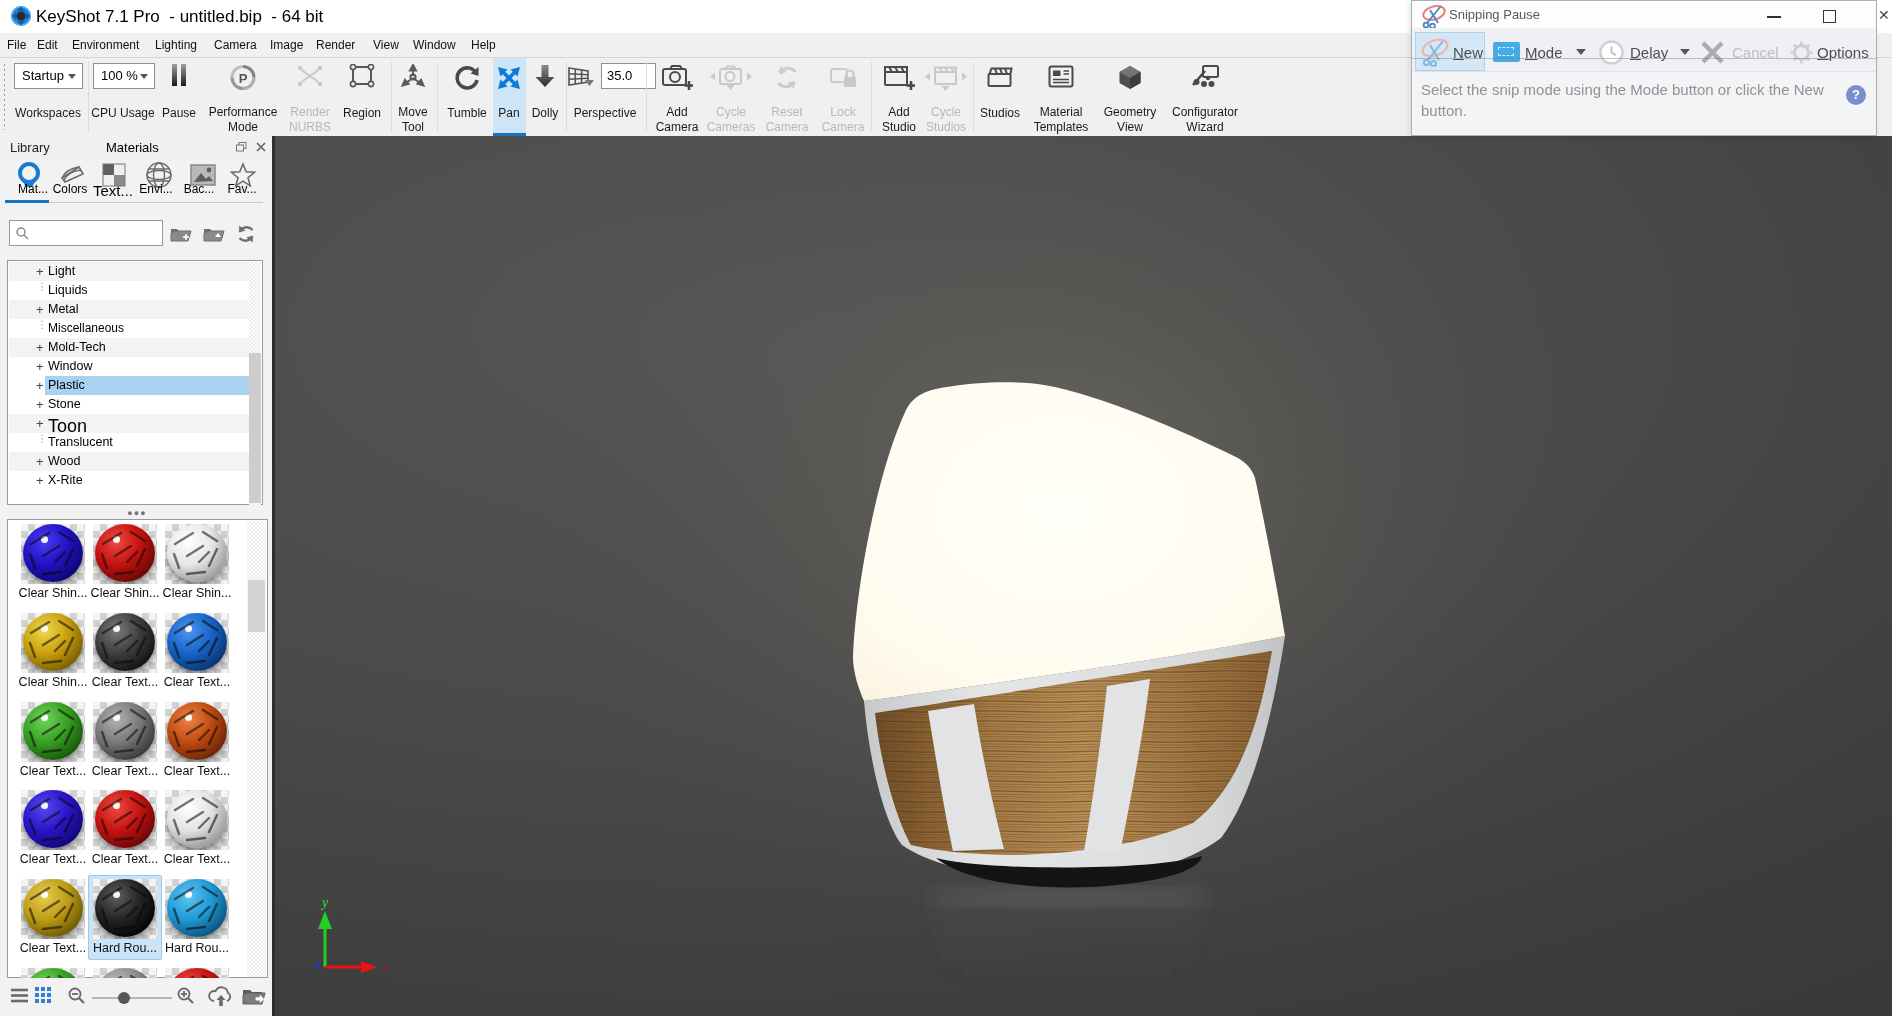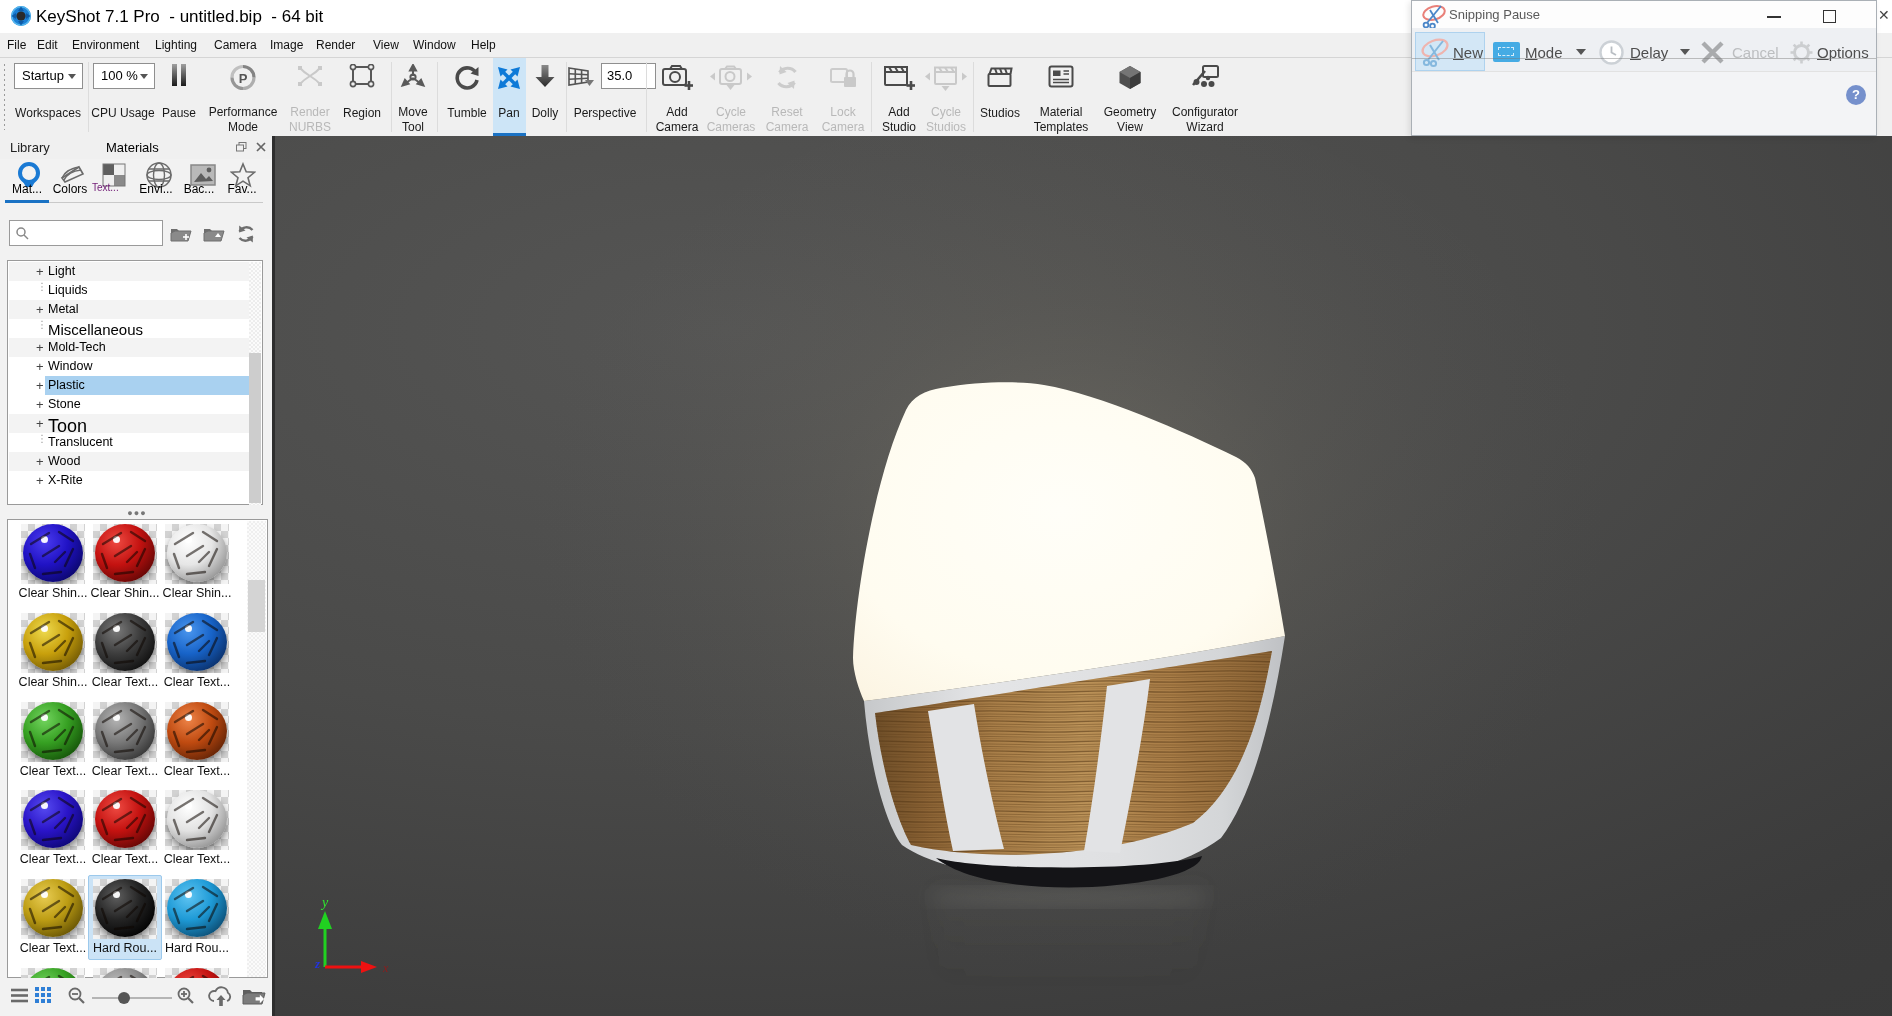--- a/index.html
+++ b/index.html
@@ -355,23 +355,23 @@
     </svg>
 <svg width="26" height="22" viewBox="0 0 26 22" style="position:absolute;left:190px;top:28px">
       <rect x="1" y="1" width="24" height="20" fill="#b9b9b9"></rect>
       <rect x="1" y="1" width="24" height="20" fill="none" stroke="#888" stroke-width="1.5"></rect>
       <path d="M4 18 L11 9 L16 15 L19 12 L23 17 Z" fill="#5e5e5e"></path>
       <circle cx="19" cy="6" r="2.4" fill="#5e5e5e"></circle>
     </svg>
 <svg width="26" height="26" viewBox="0 0 26 26" style="position:absolute;left:230px;top:26px">
       <path d="M13 2 L16.2 9.8 L24.5 10.3 L18 15.7 L20.2 23.8 L13 19.2 L5.8 23.8 L8 15.7 L1.5 10.3 L9.8 9.8 Z" fill="none" stroke="#6b6b6b" stroke-width="1.6"></path>
     </svg>
-<div style="position:absolute;left:6px;top:46px;width:42px;text-align:center;font-size:12px;color:#000">Mat...</div>
+<div style="position:absolute;left:6px;top:46px;width:42px;text-align:right;font-size:12px;color:#000">Mat...</div>
 <div style="position:absolute;left:49px;top:46px;width:42px;text-align:center;font-size:12px;color:#000">Colors</div>
-<div style="position:absolute;left:92px;top:46px;width:42px;font-size:10px;color:#701a75">Text...</div>
+<div style="position:absolute;left:92px;top:46px;width:42px;text-align:center;font-size:15px;color:#000000">Text...</div>
 <div style="position:absolute;left:135px;top:46px;width:42px;text-align:center;font-size:12px;color:#000">Envi...</div>
 <div style="position:absolute;left:178px;top:46px;width:42px;text-align:center;font-size:12px;color:#000">Bac...</div>
 <div style="position:absolute;left:221px;top:46px;width:42px;text-align:center;font-size:12px;color:#000">Fav...</div>
 <div style="position:absolute;left:5px;top:64px;width:44px;height:3px;background:#1a72c4"></div>
 <div style="position:absolute;left:49px;top:66px;width:214px;height:1px;background:#c9c9c9"></div>
 
 <div style="position:absolute;left:9px;top:84px;width:154px;height:26px;background:#fff;border:1px solid #9a9a9a">
  <svg width="13" height="13" viewBox="0 0 13 13" style="position:absolute;left:6px;top:6px">
         <circle cx="5" cy="5" r="4" fill="none" stroke="#888" stroke-width="1.5"></circle>
         <line x1="8" y1="8" x2="12" y2="12" stroke="#888" stroke-width="1.5"></line>
@@ -407,21 +407,21 @@
 <div style="position:absolute;left:1px;top:20px;width:241px;height:19px;">
         <span style="position:absolute;left:28px;top:0px;font-size:10px;color:#999;letter-spacing:-1px">⋮</span>
         <span style="position:absolute;left:39px;top:2px;font-size:12.5px;color:#000">Liquids</span>
       </div>
 <div style="position:absolute;left:1px;top:39px;width:241px;height:19px;background:#f3f3f3;">
         <span style="position:absolute;left:27px;top:2px;font-size:13px;color:#444">+</span>
         <span style="position:absolute;left:39px;top:2px;font-size:12.5px;color:#000">Metal</span>
       </div>
 <div style="position:absolute;left:1px;top:58px;width:241px;height:19px;">
         <span style="position:absolute;left:28px;top:0px;font-size:10px;color:#999;letter-spacing:-1px">⋮</span>
-        <span style="position:absolute;left:39px;top:2px;font-size:15px;color:#000">Miscellaneous</span>
+        <span style="position:absolute;left:39px;top:2px;font-size:12px;color:#000">Miscellaneous</span>
       </div>
 <div style="position:absolute;left:1px;top:77px;width:241px;height:19px;background:#f3f3f3;">
         <span style="position:absolute;left:27px;top:2px;font-size:13px;color:#444">+</span>
         <span style="position:absolute;left:39px;top:2px;font-size:12.5px;color:#000">Mold-Tech</span>
       </div>
 <div style="position:absolute;left:1px;top:96px;width:241px;height:19px;">
         <span style="position:absolute;left:27px;top:2px;font-size:13px;color:#444">+</span>
         <span style="position:absolute;left:39px;top:2px;font-size:12.5px;color:#000">Window</span>
       </div>
 <div style="position:absolute;left:1px;top:115px;width:241px;height:19px;">
@@ -921,15 +921,16 @@
         <line x1="3.7" y1="3.7" x2="6.5" y2="6.5"></line>
         <line x1="16.5" y1="16.5" x2="19.3" y2="19.3"></line>
         <line x1="16.5" y1="6.5" x2="19.3" y2="3.7"></line>
         <line x1="3.7" y1="19.3" x2="6.5" y2="16.5"></line>
       </g>
     </svg>
 <span class="sniptxt" style="left:405px"><u>O</u>ptions</span>
 <div style="position:absolute;left:0;top:57px;width:464px;height:1px;background:rgba(120,120,120,0.45)"></div>
 
 <div style="position:absolute;left:0;top:71px;width:464px;height:63px;background:#f3f4f6"></div>
+<div style="position:absolute;left:9px;top:78px;width:420px;font-size:15px;line-height:21px;color:#8f9396">Select the snip mode using the Mode button or click the New button.</div>
 <div style="position:absolute;left:434px;top:84px;width:20px;height:20px;border-radius:50%;background:#7590cc;color:#fff;font-size:13px;font-weight:bold;text-align:center;line-height:20px">?</div>
 </div>
 <div id="xclose">✕</div>
 
 </body></html>

